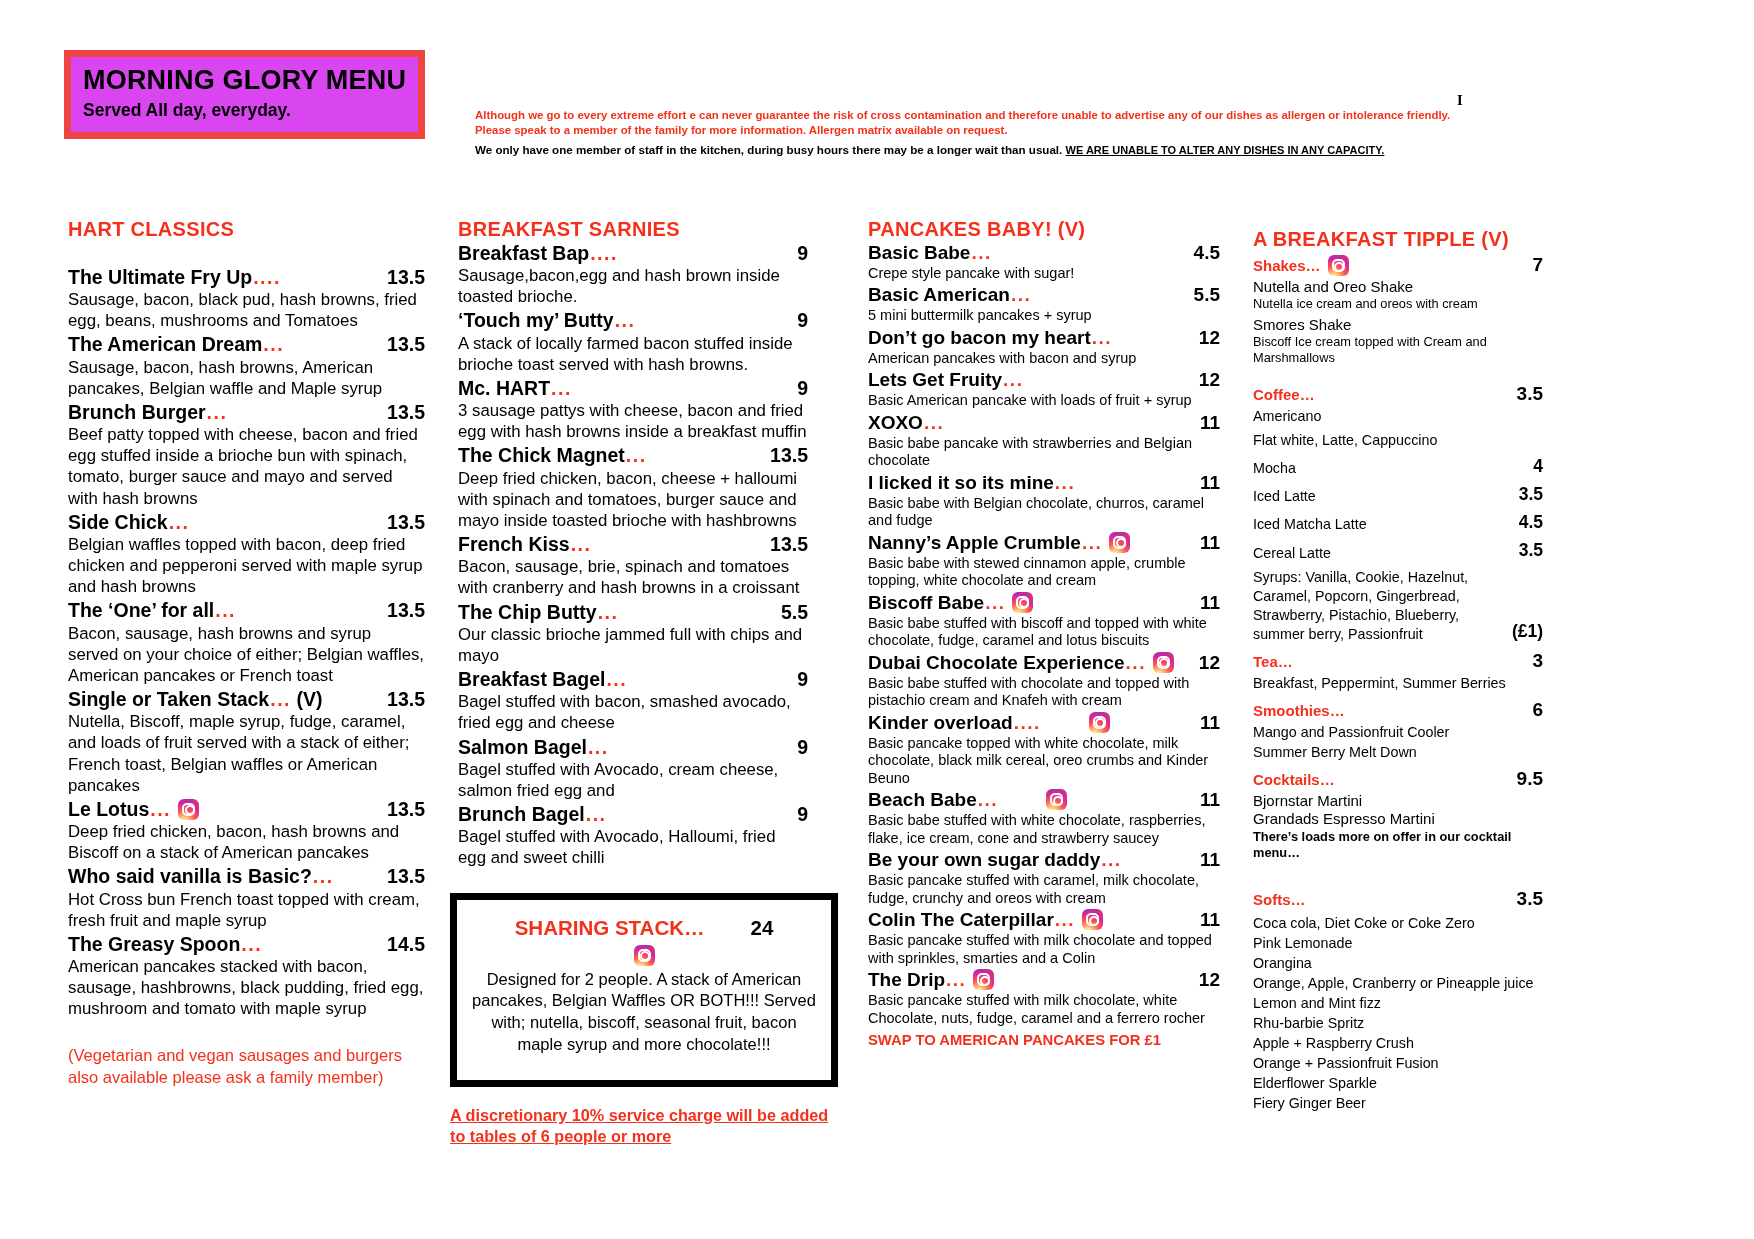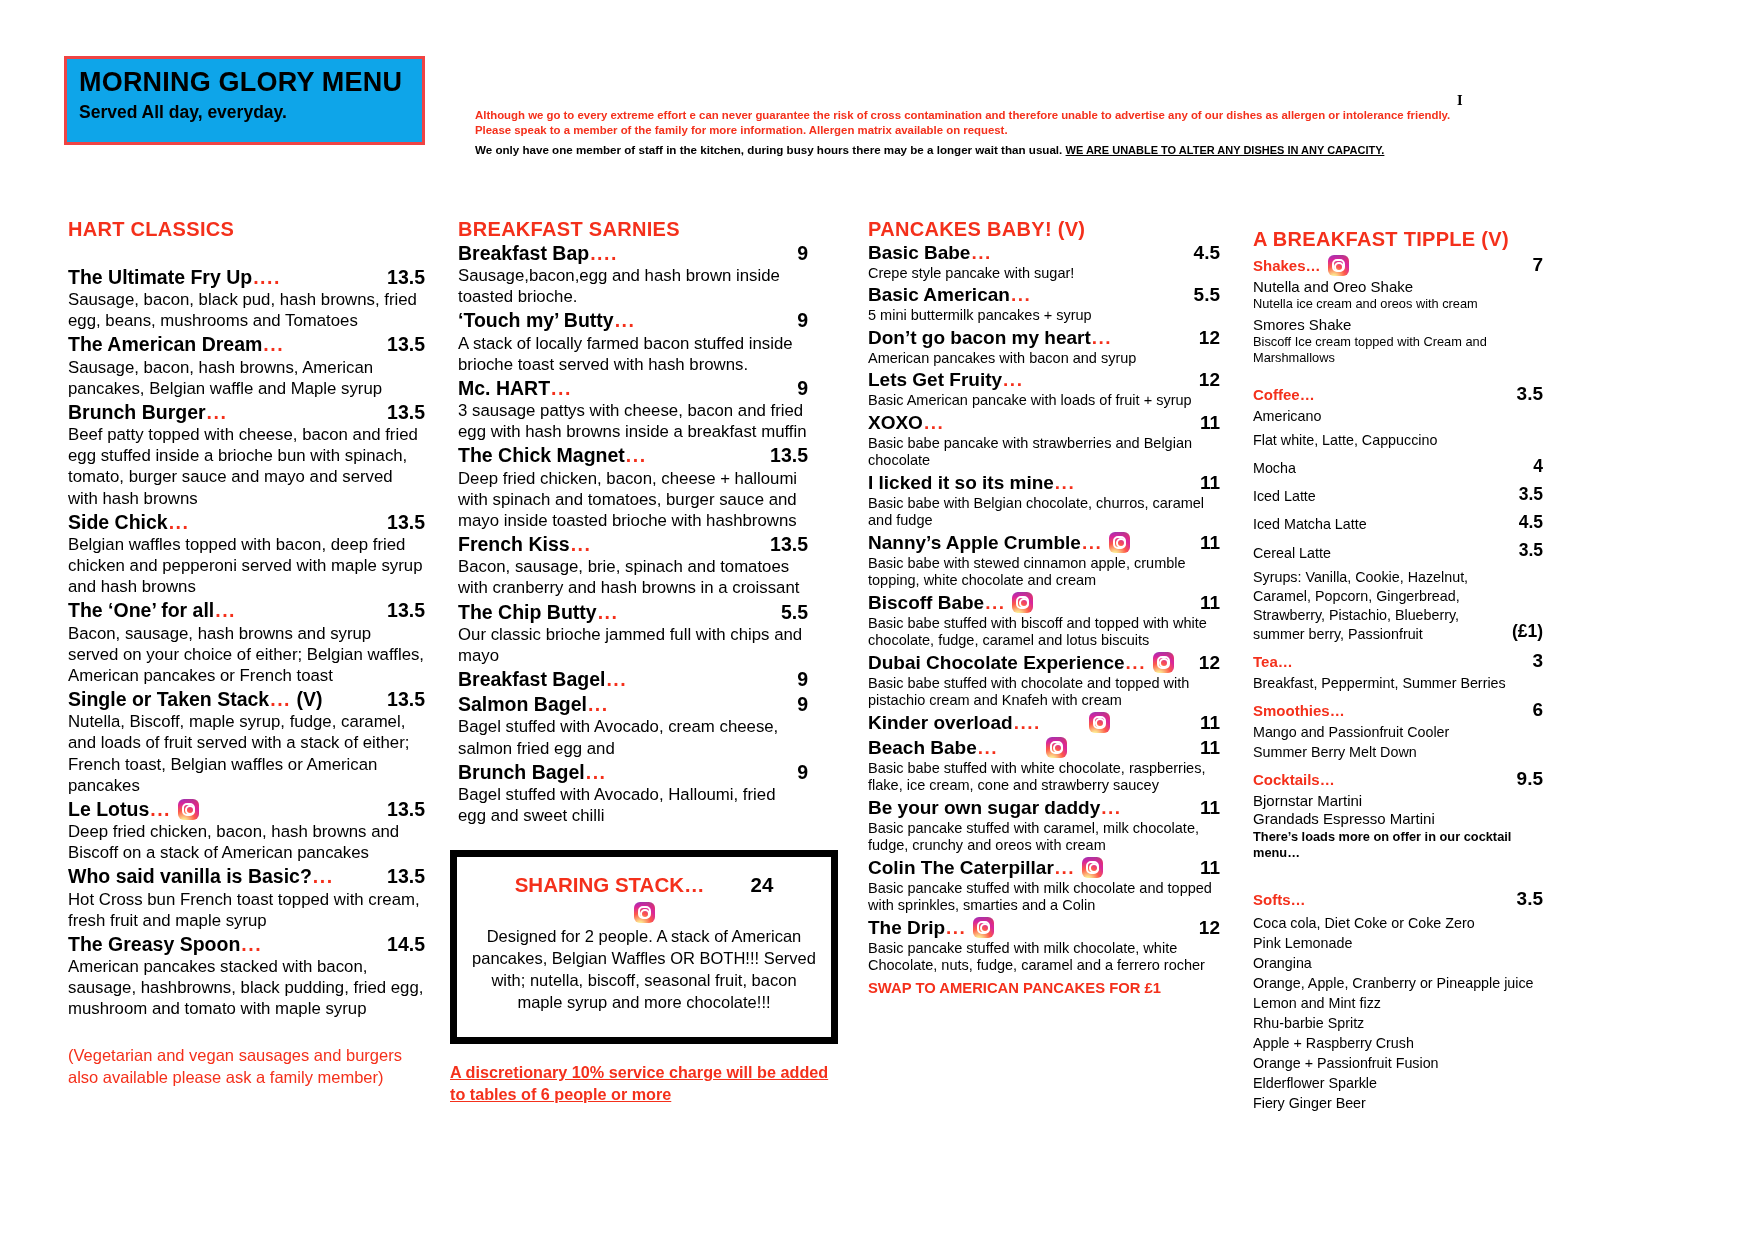--- a/index.html
+++ b/index.html
@@ -4,22 +4,22 @@
 <style>
   :root{ --red:#f4301b; }
   html,body{margin:0;padding:0;}
   body{
     width:1754px;height:1239px;overflow:hidden;background:#fff;position:relative;
     font-family:"Liberation Sans", sans-serif;color:#000;
     -webkit-font-smoothing:antialiased;
   }
   
   .title-box{
-    position:absolute;left:64px;top:56px;width:361px;height:89px;
-    border:3px solid #ef4444;box-sizing:border-box;background:#0ea5e9;
+    position:absolute;left:64px;top:50px;width:361px;height:89px;
+    border:7px solid #ef4444;box-sizing:border-box;background:#d946ef;
     padding:9px 0 0 12px;
   }
   .title{font-size:27px;font-weight:800;letter-spacing:.2px;line-height:1.1;}
   .subtitle{font-size:17.5px;font-weight:bold;margin-top:4px;}
   .disclaimer{position:absolute;left:475px;top:108px;width:985px;}
   .disc-red{color:var(--red);font-weight:bold;font-size:11.4px;line-height:1.35;}
   .disc-black{color:#000;font-weight:bold;font-size:11.6px;margin-top:3px;line-height:1.3;}
   .u{text-decoration:underline;font-size:11px;}
   .corner-mark{position:absolute;left:1457px;top:94px;font-family:"DejaVu Serif",serif;font-size:12px;font-weight:bold;}
 
@@ -218,20 +218,21 @@
             <span class="ititle"><span>The Chip Butty</span><span class="dots">...</span></span>
             <span class="price">5.5</span>
           </div>
           <div class="desc">Our classic brioche jammed full with chips and mayo</div>
         </div>
         <div class="item">
           <div class="ihead">
             <span class="ititle"><span>Breakfast Bagel</span><span class="dots">...</span></span>
             <span class="price">9</span>
           </div>
+          <div class="desc">Bagel stuffed with bacon, smashed avocado, fried egg and cheese</div>
         </div>
         <div class="item">
           <div class="ihead">
             <span class="ititle"><span>Salmon Bagel</span><span class="dots">...</span></span>
             <span class="price">9</span>
           </div>
           <div class="desc">Bagel stuffed with Avocado, cream cheese, salmon fried egg and</div>
         </div>
         <div class="item">
           <div class="ihead">
@@ -320,20 +321,21 @@
             <span class="ititle"><span>Dubai Chocolate Experience</span><span class="dots">...</span><span class="insta"></span></span>
             <span class="price">12</span>
           </div>
           <div class="desc">Basic babe stuffed with chocolate and topped with pistachio cream and Knafeh with cream</div>
         </div>
         <div class="item">
           <div class="ihead">
             <span class="ititle"><span>Kinder overload</span><span class="dots">....</span><span class="insta gap"></span></span>
             <span class="price">11</span>
           </div>
+          <div class="desc">Basic pancake topped with white chocolate, milk chocolate, black milk cereal, oreo crumbs and Kinder Beuno</div>
         </div>
         <div class="item">
           <div class="ihead">
             <span class="ititle"><span>Beach Babe</span><span class="dots">...</span><span class="insta gap"></span></span>
             <span class="price">11</span>
           </div>
           <div class="desc">Basic babe stuffed with white chocolate, raspberries, flake, ice cream, cone and strawberry saucey</div>
         </div>
         <div class="item">
           <div class="ihead">

